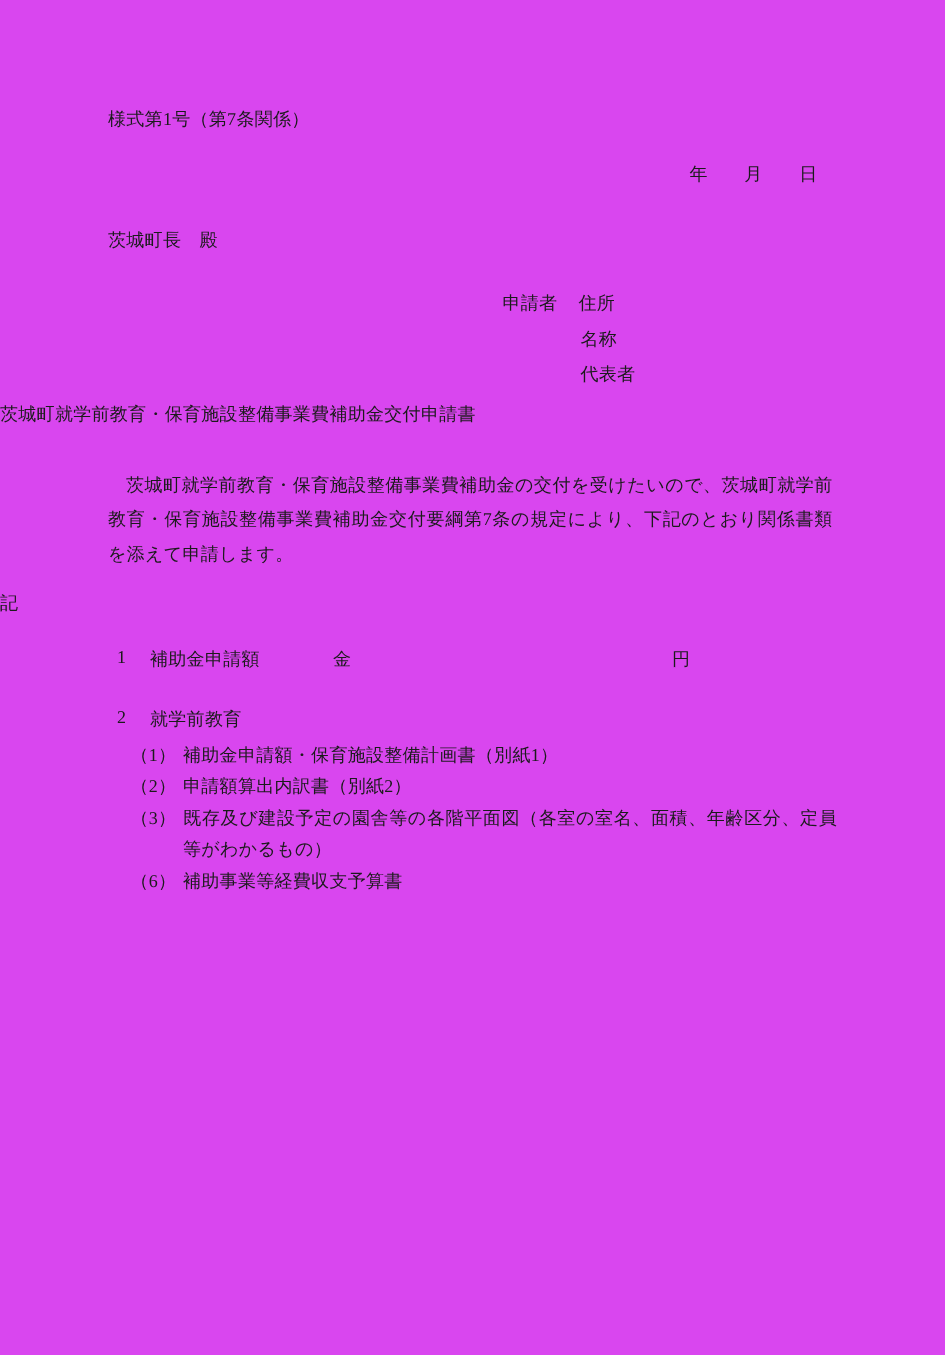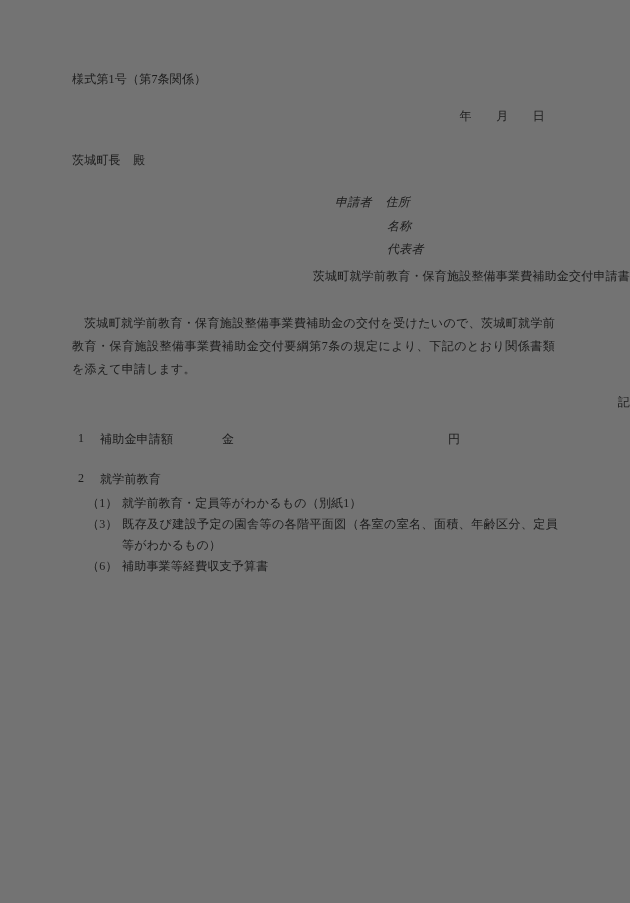--- a/index.html
+++ b/index.html
@@ -9,32 +9,32 @@
     background: #ffffff;
     position: relative;
     font-family: "Liberation Serif", "DejaVu Serif", serif;
     font-size: 12px;
     color: #1b1b1b;
     letter-spacing: 0.2px;
   }
   .page {
     position: absolute;
     inset: 0;
-    background: #737373;
+    background: #d946ef;
     overflow: hidden;
   }
   .abs { position: absolute; white-space: nowrap; }
   .centered {
     position: absolute;
     left: 0;
     width: 630px;
-    text-align: right;
+    text-align: left;
     white-space: nowrap;
   }
-  .applicant { line-height: 23.5px; font-style: italic; }
+  .applicant { line-height: 23.5px; }
   .applicant .field-indent { padding-left: 52px; }
   .applicant .field-gap { margin-left: 14px; }
   .body-par {
     position: absolute;
     left: 72px;
     top: 312px;
     width: 483px;
     line-height: 23px;
     text-indent: 1em;
     text-align: justify;
@@ -101,21 +101,24 @@
     <span class="pos-yen">円</span>
   </div>
 
   <div class="section-row" style="top:471px;">
     <span class="pos-num">2</span>
     <span class="pos-label">就学前教育</span>
   </div>
 
   <div class="doc-list">
     <div class="doc-item">
-      <span class="doc-num">（1）</span><span>就学前教育・定員等がわかるもの（別紙1）</span>
+      <span class="doc-num">（1）</span><span>補助金申請額・保育施設整備計画書（別紙1）</span>
+    </div>
+    <div class="doc-item">
+      <span class="doc-num">（2）</span><span>申請額算出内訳書（別紙2）</span>
     </div>
     <div class="doc-item">
       <span class="doc-num">（3）</span><span>既存及び建設予定の園舎等の各階平面図（各室の室名、面積、年齢区分、定員等がわかるもの）</span>
     </div>
     <div class="doc-item">
       <span class="doc-num">（6）</span><span>補助事業等経費収支予算書</span>
     </div>
   </div>
 
 </div>

